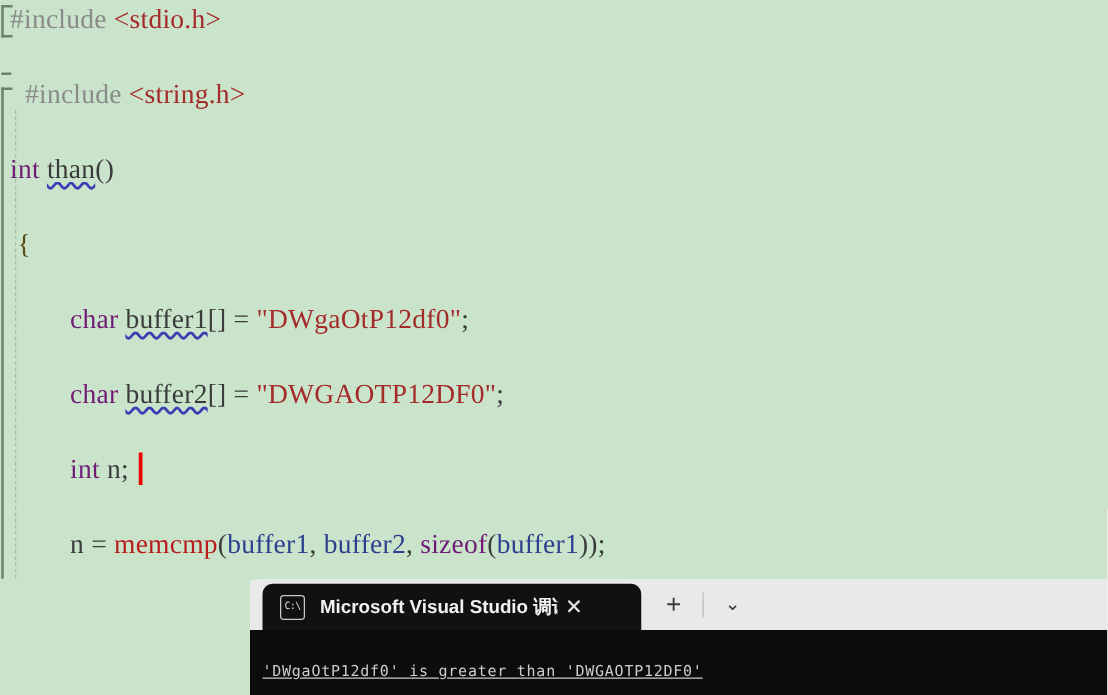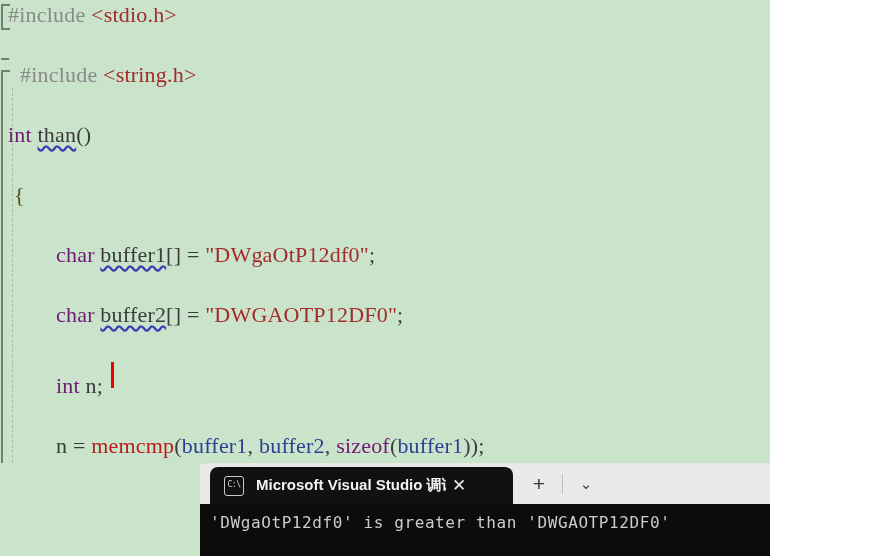--- a/index.html
+++ b/index.html
@@ -9,21 +9,21 @@
   }
   body {
     width: 886px;
     height: 556px;
     overflow: hidden;
     font-family: "Liberation Serif", "DejaVu Serif", serif;
   }
 
   #screen {
     position: relative;
-    width: 770px;
+    width: 886px;
     height: 556px;
     overflow: hidden;
     background: #e9e9e9;
   }
 
   
   #editor {
     position: absolute;
     left: 0; top: 0;
     width: 886px;
@@ -184,26 +184,27 @@
     line-height: 18px;
   }
   #term-body {
     position: relative;
     height: 52px;
     background: #0c0c0c;
   }
   #term-output {
     position: absolute;
     left: 10px;
-    top: 9px;
+    top: 26px;
     color: #cccccc;
     font-family: "DejaVu Sans Mono", "Liberation Mono", monospace;
-    font-size: 16px;
+    font-size: 12px;
     letter-spacing: 0.6px;
     white-space: pre;
+    text-decoration: underline;
   }
   
   #editor-bottom-strip {
     position: absolute;
     left: 0;
     top: 463px;
     width: 200px;
     height: 93px;
     background: #c9e4cb;
   }
@@ -226,21 +227,21 @@
     <div class="code-line" style="top:30px;"><span class="txt" style="padding-left:20px;"><span class="c-pre">#include</span><span> </span><span class="c-inc">&lt;string.h&gt;</span></span></div>
 
     <div class="code-line" style="top:60px;"><span class="txt" style="padding-left:8px;"><span class="c-kw">int</span><span> </span><span class="c-plain squig">than</span><span class="c-punc">()</span></span></div>
 
     <div class="code-line" style="top:90px;"><span class="txt" style="padding-left:14px;"><span class="c-brace">{</span></span></div>
 
     <div class="code-line" style="top:120px;"><span class="txt" style="padding-left:56px;"><span class="c-kw">char</span><span> </span><span class="c-plain squig">buffer1</span><span class="c-punc">[]</span><span> </span><span class="c-punc">=</span><span> </span><span class="c-str">"DWgaOtP12df0"</span><span class="c-punc">;</span></span></div>
 
     <div class="code-line" style="top:150px;"><span class="txt" style="padding-left:56px;"><span class="c-kw">char</span><span> </span><span class="c-plain squig">buffer2</span><span class="c-punc">[]</span><span> </span><span class="c-punc">=</span><span> </span><span class="c-str">"DWGAOTP12DF0"</span><span class="c-punc">;</span></span></div>
 
-    <div class="code-line" style="top:180px;margin-top:11px;"><span class="txt" style="padding-left:56px;"><span class="c-kw">int</span><span> </span><span class="c-plain">n</span><span class="c-punc">;</span></span></div>
+    <div class="code-line" style="top:180px;"><span class="txt" style="padding-left:56px;"><span class="c-kw">int</span><span> </span><span class="c-plain">n</span><span class="c-punc">;</span></span></div>
 
     <div class="code-line" style="top:210px;"><span class="txt" style="padding-left:56px;"><span class="c-plain">n</span><span> </span><span class="c-punc">=</span><span> </span><span class="c-fn">memcmp</span><span class="c-punc">(</span><span class="c-id">buffer1</span><span class="c-punc">, </span><span class="c-id">buffer2</span><span class="c-punc">, </span><span class="c-kw">sizeof</span><span class="c-punc">(</span><span class="c-id">buffer1</span><span class="c-punc">));</span></span></div>
 
     <div id="caret" style="left:111px; top:362px;"></div>
 
   </div>
 
   <div id="editor-bottom-strip"></div>
 
   <div id="terminal">

